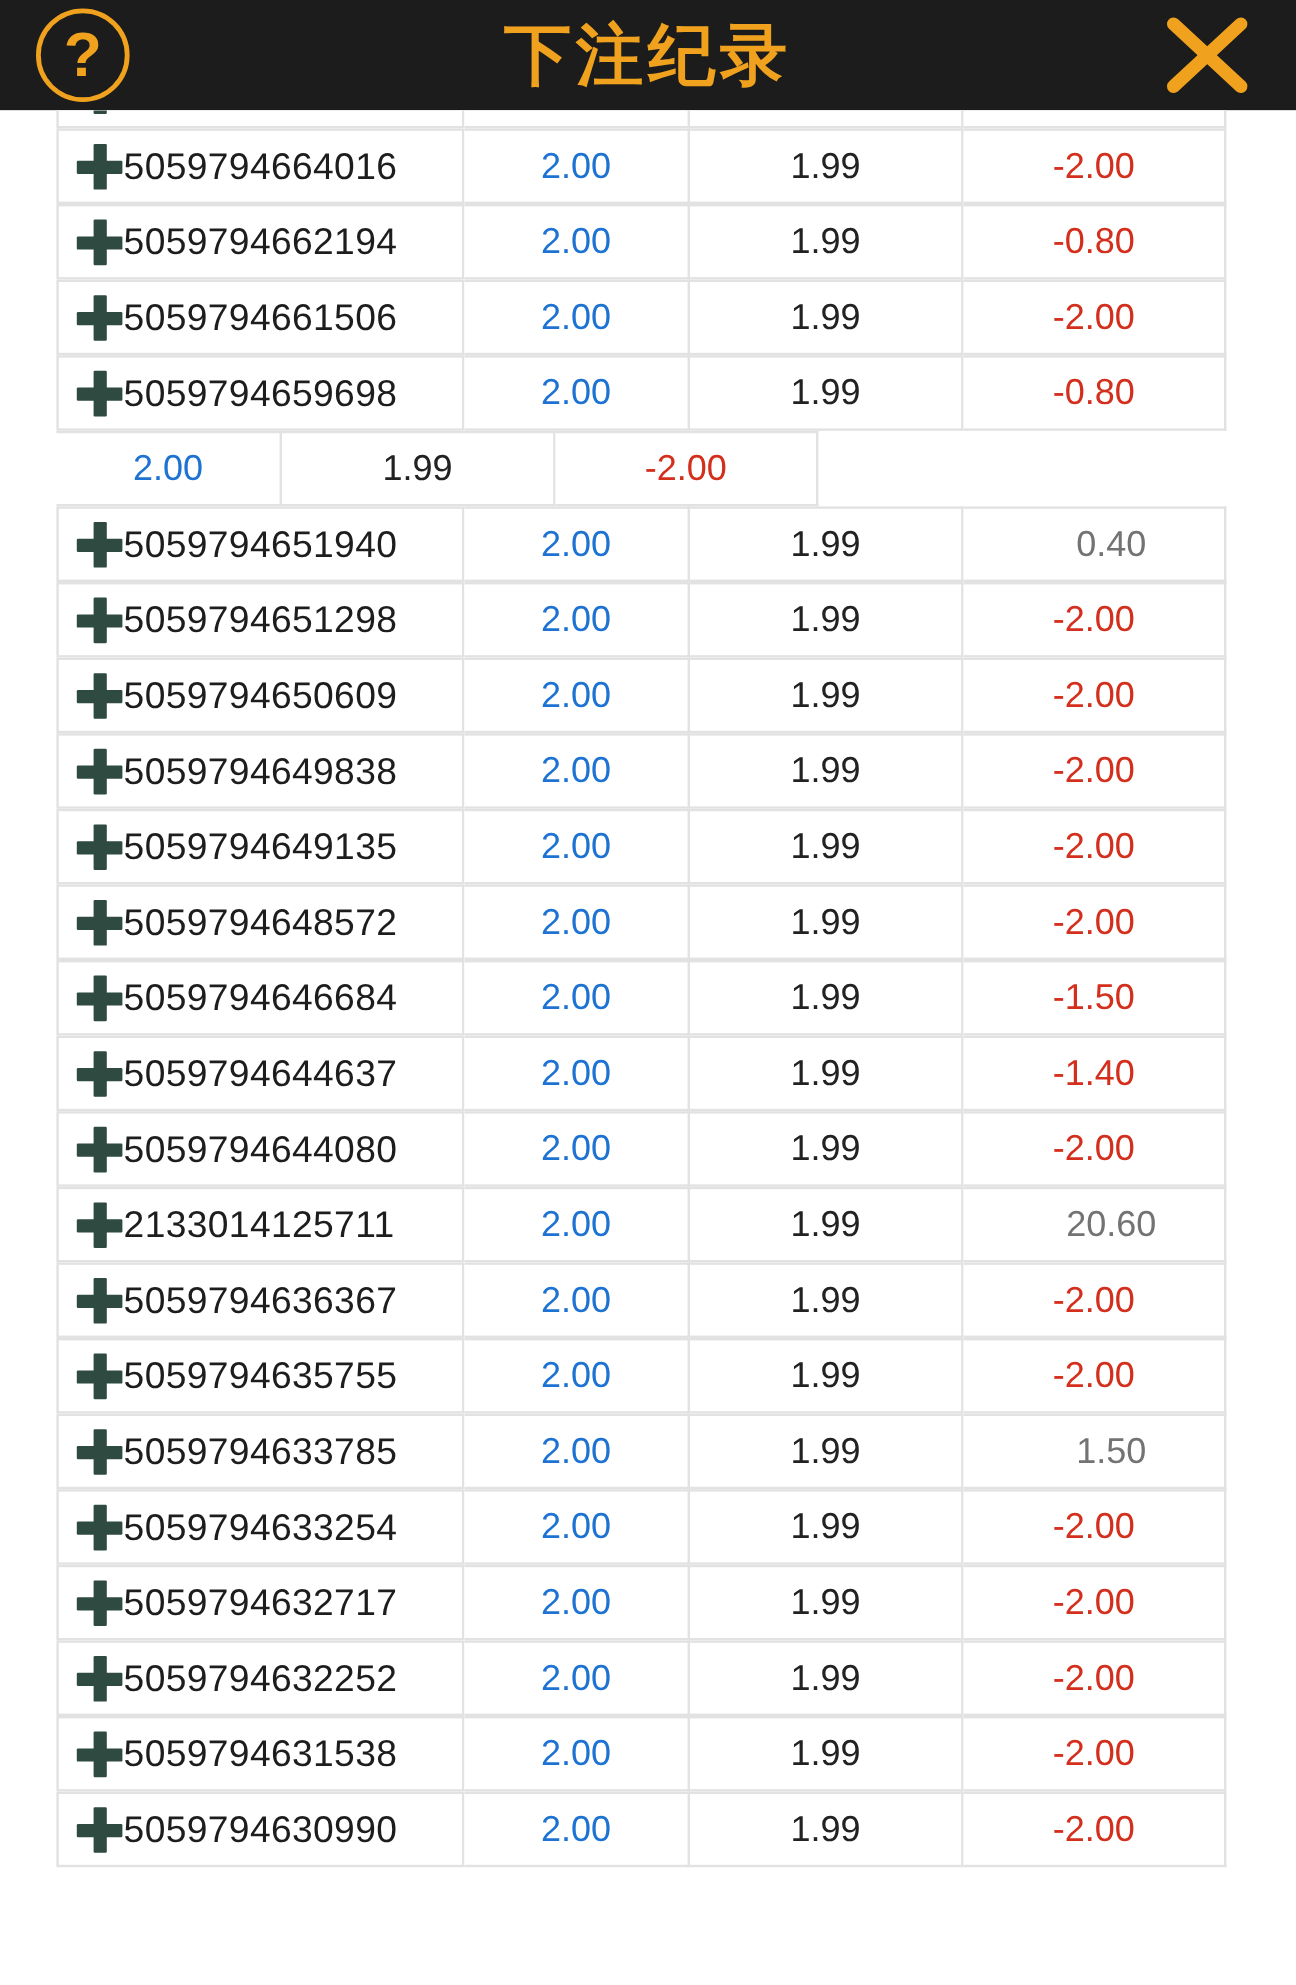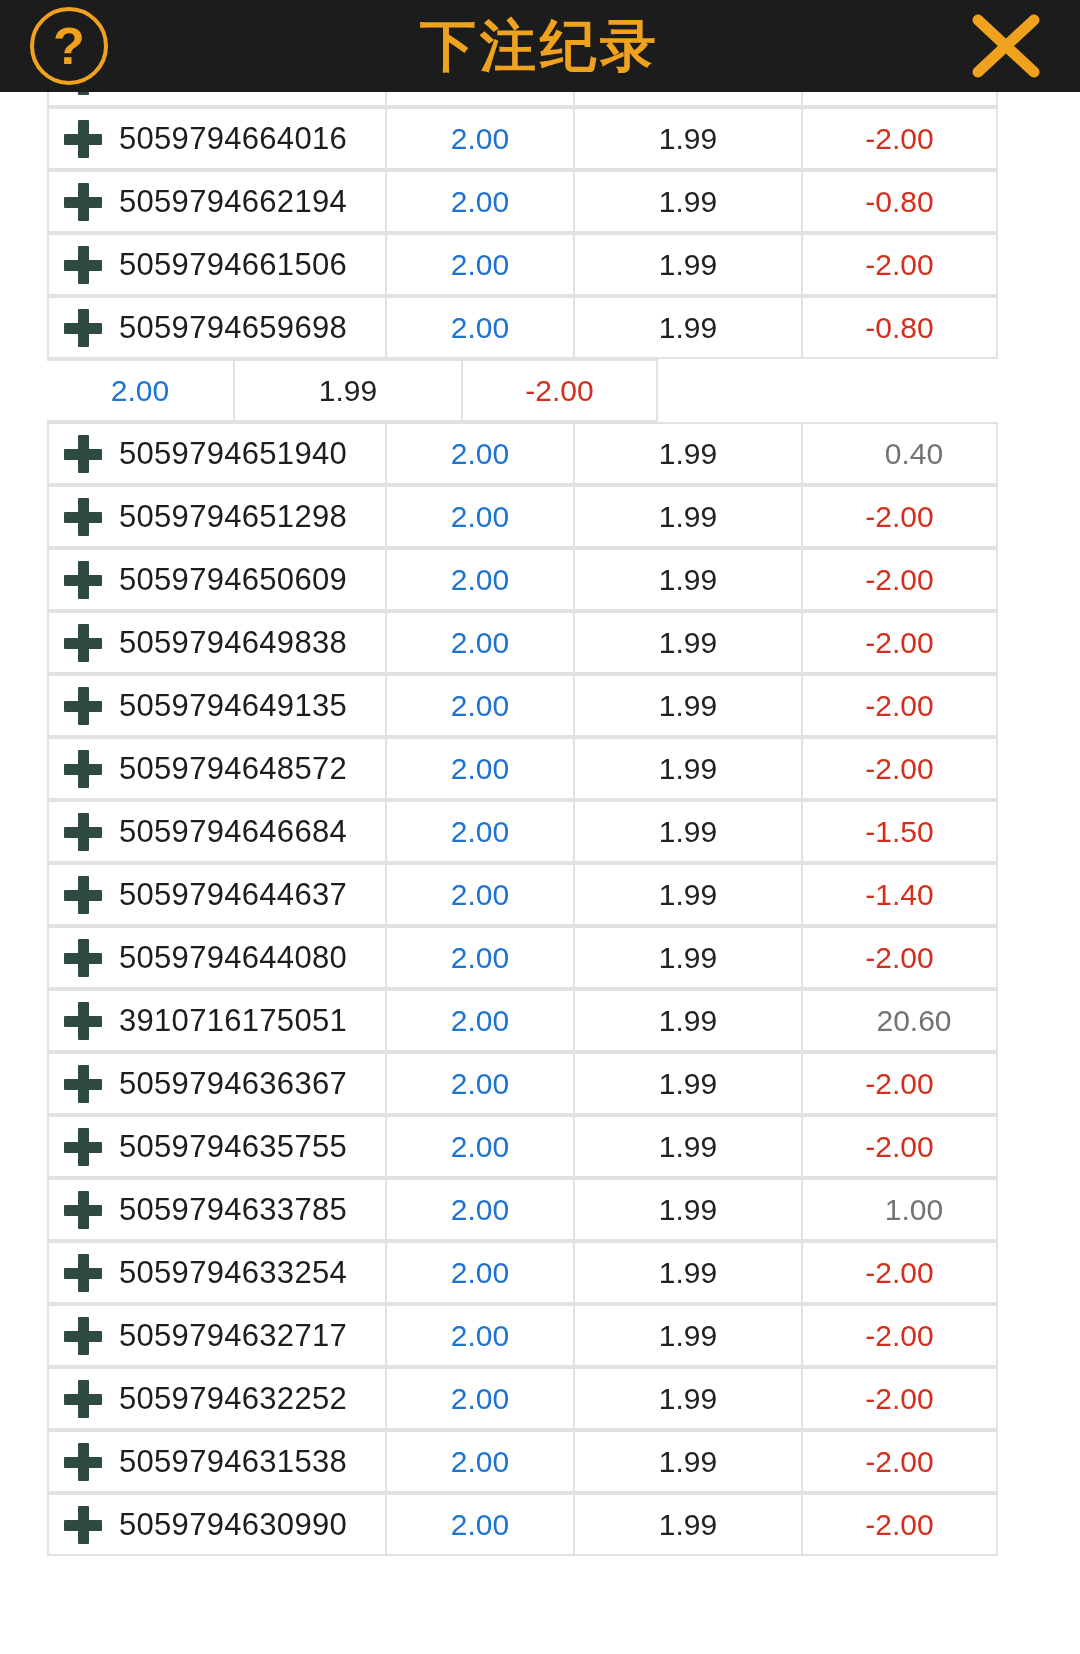--- a/index.html
+++ b/index.html
@@ -92,34 +92,33 @@
     align-items: center;
     background: #ffffff;
     font-size: 30px;
     color: #222222;
   }
   .cell.first { border-left-width: 2px; }
 
   .c-id {
     width: 340px;
     padding-left: 14px;
-    gap: 16px;
   }
   .c-stake {
     width: 188px;
     justify-content: center;
     color: #1e73d2;
   }
   .c-odds {
     width: 228px;
     justify-content: center;
     color: #222222;
   }
   .c-result {
-    width: 195px;
+    width: 219px;
     justify-content: center;
   }
   .neg { color: #d32f1c; }
   .pos { color: #737373; padding-left: 29px; }
 
   
   .plus-icon {
     position: relative;
     width: 40px;
     height: 40px;
@@ -298,21 +297,21 @@
             <span class="plus-icon"></span>
             <span class="id-text">5059794644080</span>
           </div>
           <div class="cell c-stake">2.00</div>
           <div class="cell c-odds">1.99</div>
           <div class="cell c-result neg">-2.00</div>
         </div>
         <div class="row">
           <div class="cell first c-id">
             <span class="plus-icon"></span>
-            <span class="id-text">3910716175051</span>
+            <span class="id-text">2133014125711</span>
           </div>
           <div class="cell c-stake">2.00</div>
           <div class="cell c-odds">1.99</div>
           <div class="cell c-result pos">20.60</div>
         </div>
         <div class="row">
           <div class="cell first c-id">
             <span class="plus-icon"></span>
             <span class="id-text">5059794636367</span>
           </div>
@@ -329,21 +328,21 @@
           <div class="cell c-odds">1.99</div>
           <div class="cell c-result neg">-2.00</div>
         </div>
         <div class="row">
           <div class="cell first c-id">
             <span class="plus-icon"></span>
             <span class="id-text">5059794633785</span>
           </div>
           <div class="cell c-stake">2.00</div>
           <div class="cell c-odds">1.99</div>
-          <div class="cell c-result pos">1.00</div>
+          <div class="cell c-result pos">1.50</div>
         </div>
         <div class="row">
           <div class="cell first c-id">
             <span class="plus-icon"></span>
             <span class="id-text">5059794633254</span>
           </div>
           <div class="cell c-stake">2.00</div>
           <div class="cell c-odds">1.99</div>
           <div class="cell c-result neg">-2.00</div>
         </div>

